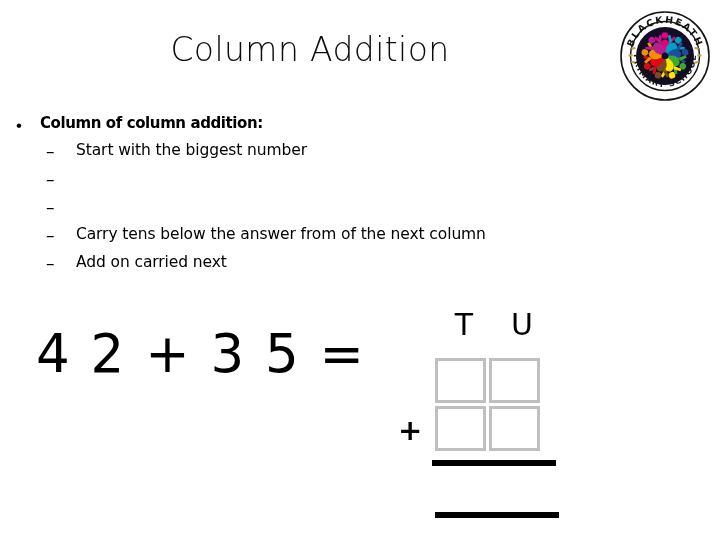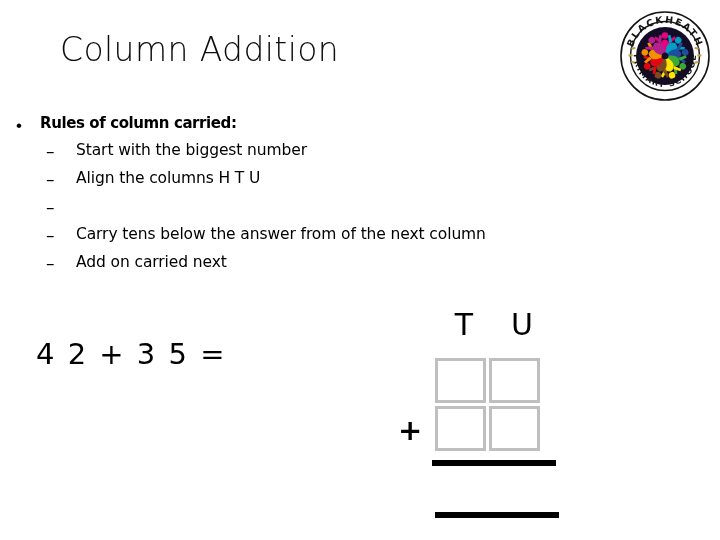--- a/index.html
+++ b/index.html
@@ -22,20 +22,21 @@
     width: 720px;
     height: 540px;
   }
 
   
   #slide-title {
     position: absolute;
     left: 60px;
     top: 30px;
     width: 500px;
+    text-align: center;
     font-family: "DejaVu Sans", sans-serif;
     font-weight: 300;
     font-size: 33px;
     letter-spacing: 0.4px;
     color: #0d0d0d;
     line-height: 1.2;
     white-space: nowrap;
   }
 
   
@@ -100,21 +101,21 @@
     text-align: center;
   }
 
   
   #equation {
     position: absolute;
     left: 36px;
     top: 332px;
     font-family: "DejaVu Sans", sans-serif;
     font-weight: 400;
-    font-size: 29px;
+    font-size: 53px;
     letter-spacing: 2px;
     line-height: 44px;
     color: #000;
     white-space: pre;
   }
 
   
   #column-frame {
     position: absolute;
     left: 390px;
@@ -277,31 +278,30 @@
       <text font-family="DejaVu Sans, sans-serif" font-size="8.2" font-weight="bold" fill="#141414" letter-spacing="1.3">
         <textPath href="#arcBottom" startOffset="50%" text-anchor="middle">PRIMARY SCHOOL</textPath>
       </text>
     </svg>
   </div>
 
   <div id="bullet-list">
 
     <div class="lvl1-row">
       <span class="lvl1-marker">•</span>
-      <span class="lvl1-text">Rules of column carried:</span>
+      <span class="lvl1-text">Column of column addition:</span>
     </div>
 
     <div class="lvl2-row">
       <span class="lvl2-marker">–</span>
       <span class="lvl2-text">Start with the biggest number</span>
     </div>
 
     <div class="lvl2-row">
       <span class="lvl2-marker">–</span>
-      <span class="lvl2-text">Align the columns H T U</span>
     </div>
 
     <div class="lvl2-row">
       <span class="lvl2-marker">–</span>
     </div>
 
     <div class="lvl2-row">
       <span class="lvl2-marker">–</span>
       <span class="lvl2-text">Carry tens below the answer from of the next column</span>
     </div>

